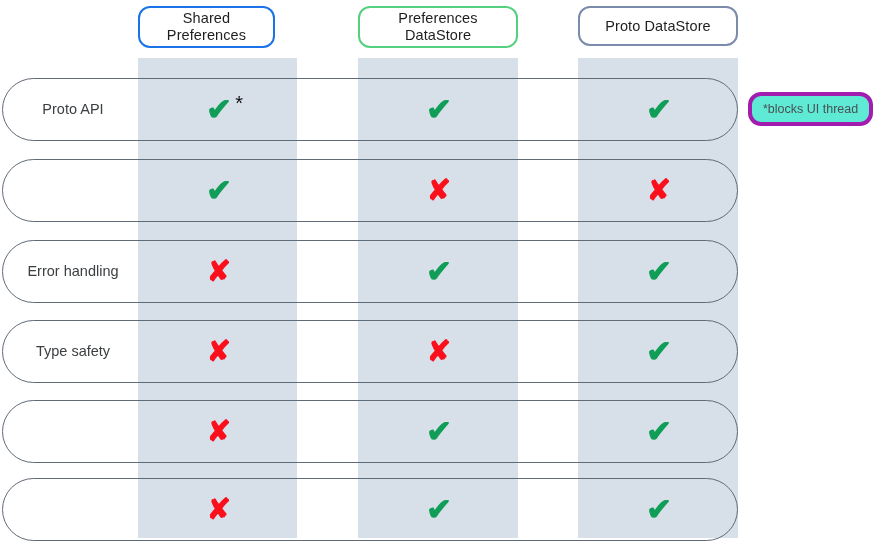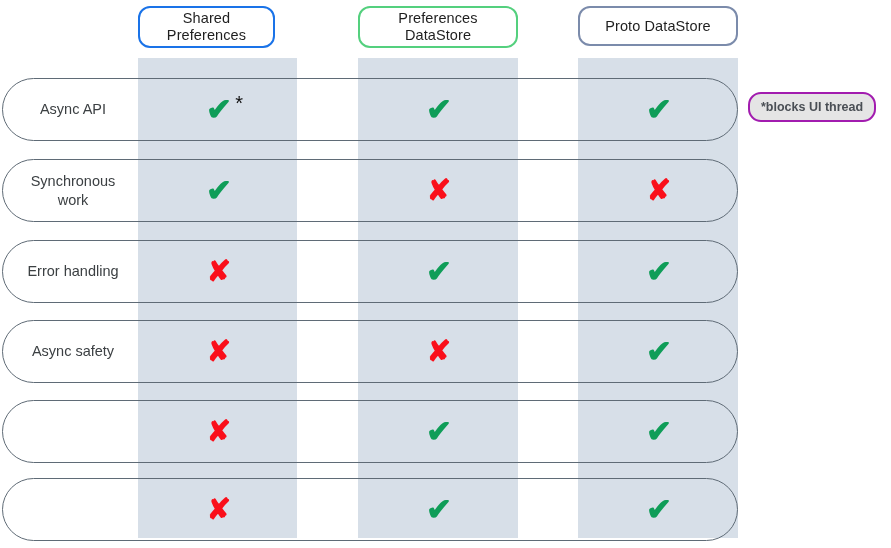--- a/index.html
+++ b/index.html
@@ -150,28 +150,27 @@
   
   .footnote {
     position: absolute;
     left: 748px;
     top: 92px;
     height: 26px;
     padding: 0 11px;
     display: flex;
     align-items: center;
     justify-content: center;
-    border: 2px solid #a21caf;
+    border: 4px solid #a21caf;
     border-radius: 13px;
-    background: #e5e5e5;
+    background: #5eead4;
     font-size: 12.5px;
     color: #4a4f55;
     white-space: nowrap;
     z-index: 4;
-    font-weight: bold;
   }
 </style>
 </head>
 <body>
 
 <div class="band b1"></div>
 <div class="band b2"></div>
 <div class="band b3"></div>
 
 <div class="header-row">
@@ -191,41 +190,35 @@
     <span>
       <span>Proto DataStore</span>
     </span>
   </div>
 </div>
 
 <div class="rows">
 
   <div class="row r0">
     <div class="label">
-      <span><span>Async API</span></span>
+      <span><span>Proto API</span></span>
     </div>
     <div class="cell c1">
       <span class="mark yes">✔</span>
       <span class="star" style="position:absolute;top:14px;right:56px;">*</span>
     </div>
     <div class="cell c2">
       <span class="mark yes">✔</span>
     </div>
     <div class="cell c3">
       <span class="mark yes">✔</span>
     </div>
   </div>
 
   <div class="row r1">
-    <div class="label">
-      <span>
-        <span>Synchronous</span><br>
-        <span>work</span>
-      </span>
-    </div>
     <div class="cell c1">
       <span class="mark yes">✔</span>
     </div>
     <div class="cell c2">
       <span class="mark no">✘</span>
     </div>
     <div class="cell c3">
       <span class="mark no">✘</span>
     </div>
   </div>
@@ -240,21 +233,21 @@
     <div class="cell c2">
       <span class="mark yes">✔</span>
     </div>
     <div class="cell c3">
       <span class="mark yes">✔</span>
     </div>
   </div>
 
   <div class="row r3">
     <div class="label">
-      <span><span>Async safety</span></span>
+      <span><span>Type safety</span></span>
     </div>
     <div class="cell c1">
       <span class="mark no">✘</span>
     </div>
     <div class="cell c2">
       <span class="mark no">✘</span>
     </div>
     <div class="cell c3">
       <span class="mark yes">✔</span>
     </div>

